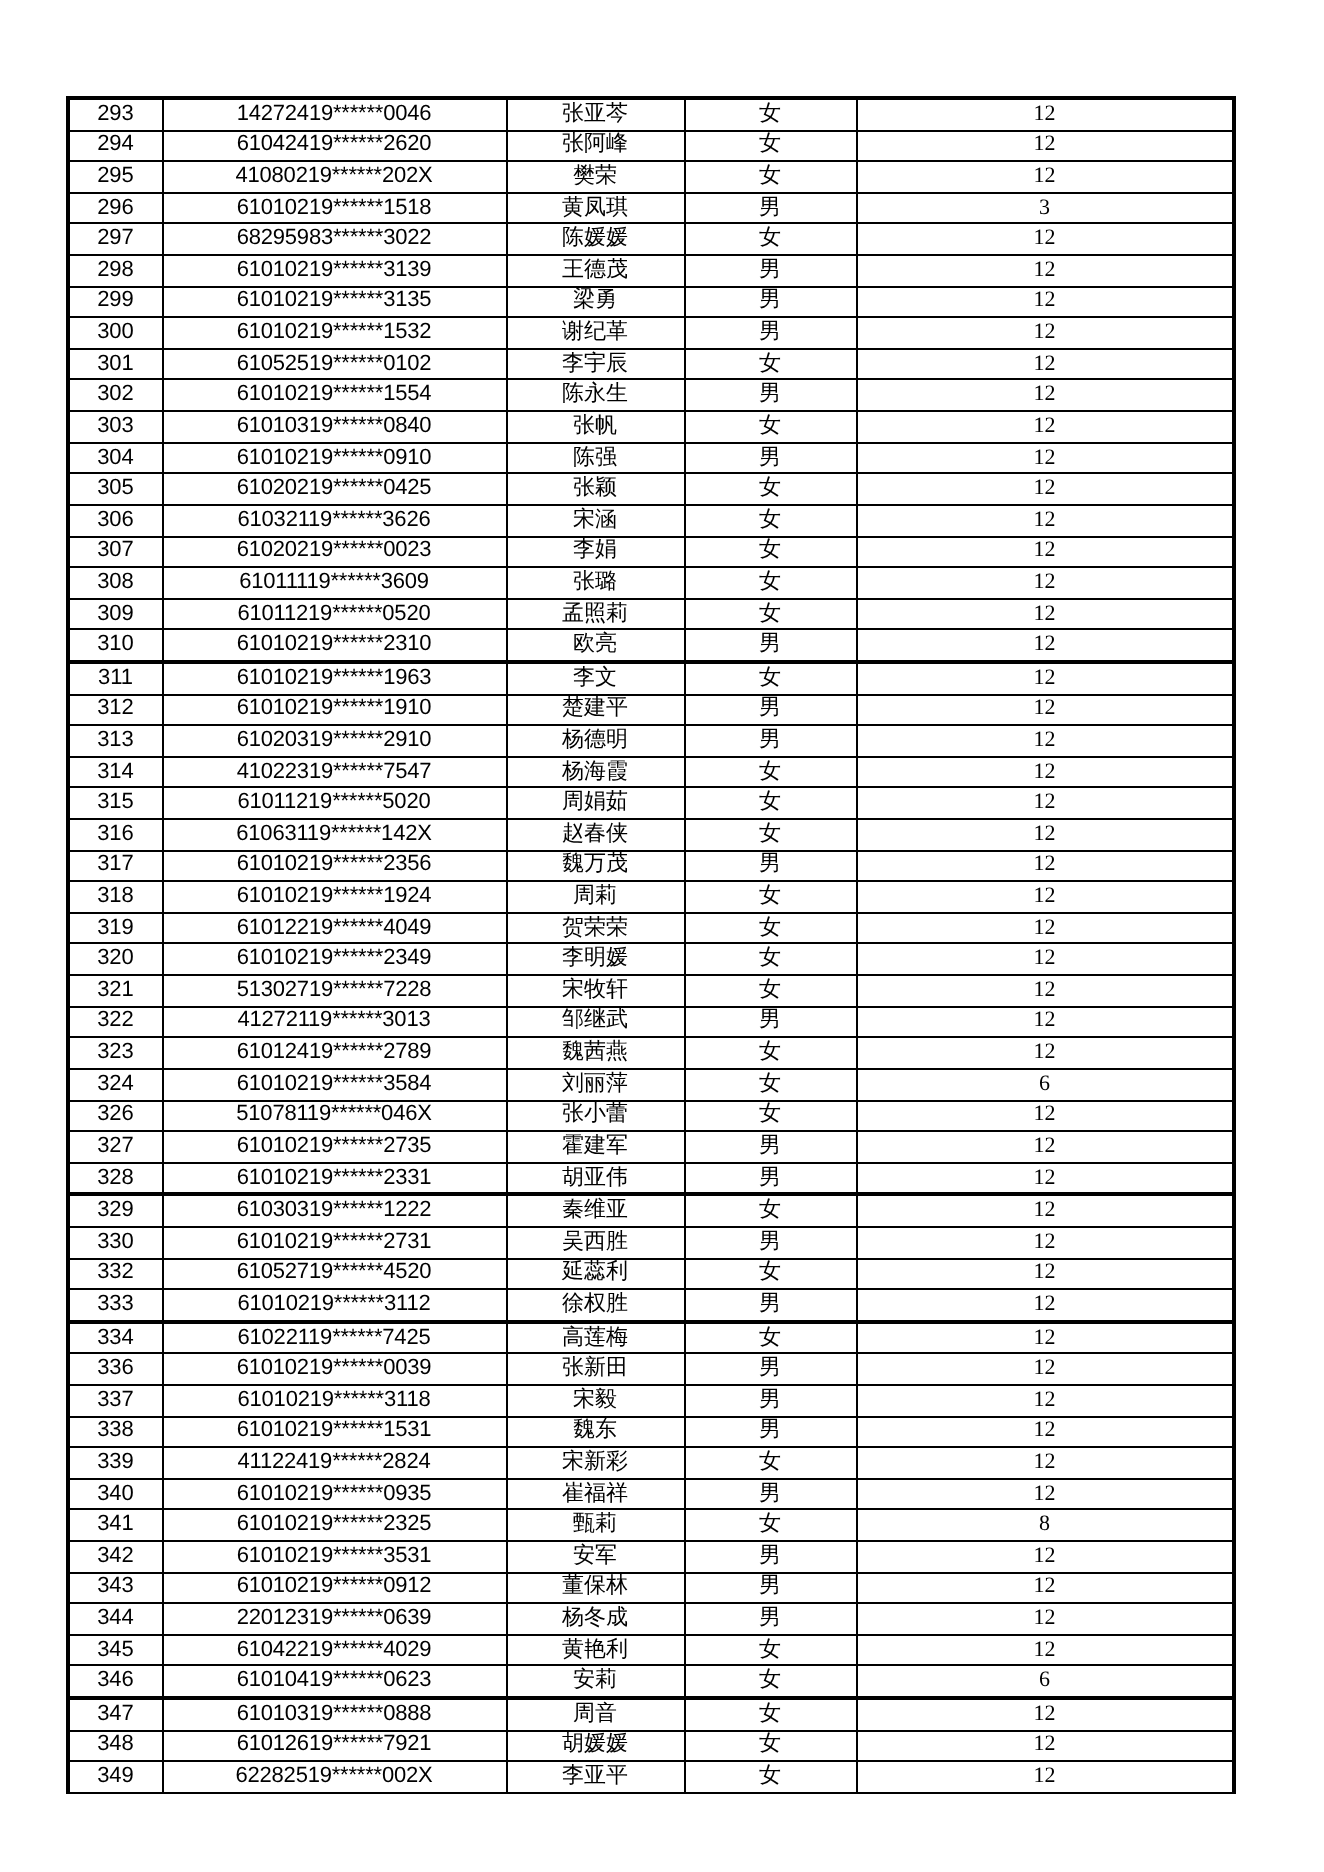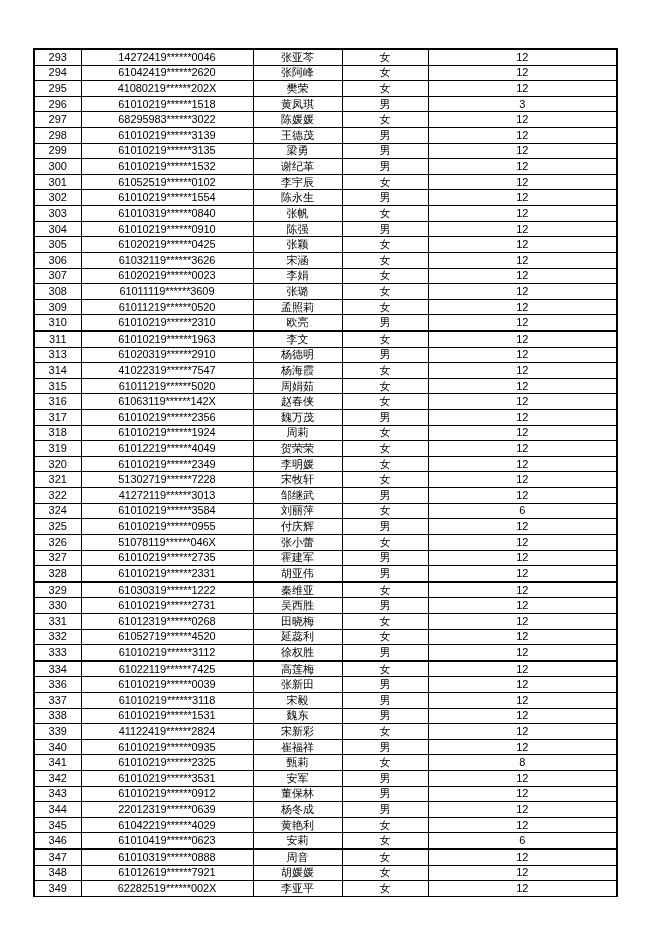--- a/index.html
+++ b/index.html
@@ -46,21 +46,21 @@
     color: #000000;
     text-align: center;
     vertical-align: middle;
     white-space: nowrap;
     overflow: hidden;
   }
   td.cell-index { font-size: 11px; }
   td.cell-id    { font-size: 11px; letter-spacing: -0.1px; }
   td.cell-name  { font-size: 10.5px; margin-top: 18px; }
   td.cell-sex   { font-size: 10.5px; }
-  td.cell-num   { font-size: 11px; }
+  td.cell-num   { font-size: 11px; font-family: Liberation Serif, serif; }
 
   
   tr.group-start > td { border-top: 2px solid #000000; }
   
   tr.first-row > td { border-top: 2px solid #000000; }
   table.grid tr > td.edge-left  { border-left: 2px solid #000000; }
   table.grid tr > td.edge-right { border-right: 2px solid #000000; }
 </style>
 </head>
 <body>
@@ -203,20 +203,27 @@
             <td class="cell-num edge-right">12</td>
           </tr>
           <tr class="group-start">
             <td class="cell-index edge-left">311</td>
             <td class="cell-id">61010219******1963</td>
             <td class="cell-name">李文</td>
             <td class="cell-sex">女</td>
             <td class="cell-num edge-right">12</td>
           </tr>
           <tr>
+            <td class="cell-index edge-left">312</td>
+            <td class="cell-id">61010219******1910</td>
+            <td class="cell-name">楚建平</td>
+            <td class="cell-sex">男</td>
+            <td class="cell-num edge-right">12</td>
+          </tr>
+          <tr>
             <td class="cell-index edge-left">313</td>
             <td class="cell-id">61020319******2910</td>
             <td class="cell-name">杨德明</td>
             <td class="cell-sex">男</td>
             <td class="cell-num edge-right">12</td>
           </tr>
           <tr>
             <td class="cell-index edge-left">314</td>
             <td class="cell-id">41022319******7547</td>
             <td class="cell-name">杨海霞</td>
@@ -273,32 +280,32 @@
             <td class="cell-num edge-right">12</td>
           </tr>
           <tr>
             <td class="cell-index edge-left">322</td>
             <td class="cell-id">41272119******3013</td>
             <td class="cell-name">邹继武</td>
             <td class="cell-sex">男</td>
             <td class="cell-num edge-right">12</td>
           </tr>
           <tr>
+            <td class="cell-index edge-left">323</td>
+            <td class="cell-id">61012419******2789</td>
+            <td class="cell-name">魏茜燕</td>
+            <td class="cell-sex">女</td>
+            <td class="cell-num edge-right">12</td>
+          </tr>
+          <tr>
             <td class="cell-index edge-left">324</td>
             <td class="cell-id">61010219******3584</td>
             <td class="cell-name">刘丽萍</td>
             <td class="cell-sex">女</td>
             <td class="cell-num edge-right">6</td>
-          </tr>
-          <tr>
-            <td class="cell-index edge-left">325</td>
-            <td class="cell-id">61010219******0955</td>
-            <td class="cell-name">付庆辉</td>
-            <td class="cell-sex">男</td>
-            <td class="cell-num edge-right">12</td>
           </tr>
           <tr>
             <td class="cell-index edge-left">326</td>
             <td class="cell-id">51078119******046X</td>
             <td class="cell-name">张小蕾</td>
             <td class="cell-sex">女</td>
             <td class="cell-num edge-right">12</td>
           </tr>
           <tr>
             <td class="cell-index edge-left">327</td>
@@ -319,27 +326,20 @@
             <td class="cell-id">61030319******1222</td>
             <td class="cell-name">秦维亚</td>
             <td class="cell-sex">女</td>
             <td class="cell-num edge-right">12</td>
           </tr>
           <tr>
             <td class="cell-index edge-left">330</td>
             <td class="cell-id">61010219******2731</td>
             <td class="cell-name">吴西胜</td>
             <td class="cell-sex">男</td>
-            <td class="cell-num edge-right">12</td>
-          </tr>
-          <tr>
-            <td class="cell-index edge-left">331</td>
-            <td class="cell-id">61012319******0268</td>
-            <td class="cell-name">田晓梅</td>
-            <td class="cell-sex">女</td>
             <td class="cell-num edge-right">12</td>
           </tr>
           <tr>
             <td class="cell-index edge-left">332</td>
             <td class="cell-id">61052719******4520</td>
             <td class="cell-name">延蕊利</td>
             <td class="cell-sex">女</td>
             <td class="cell-num edge-right">12</td>
           </tr>
           <tr>

